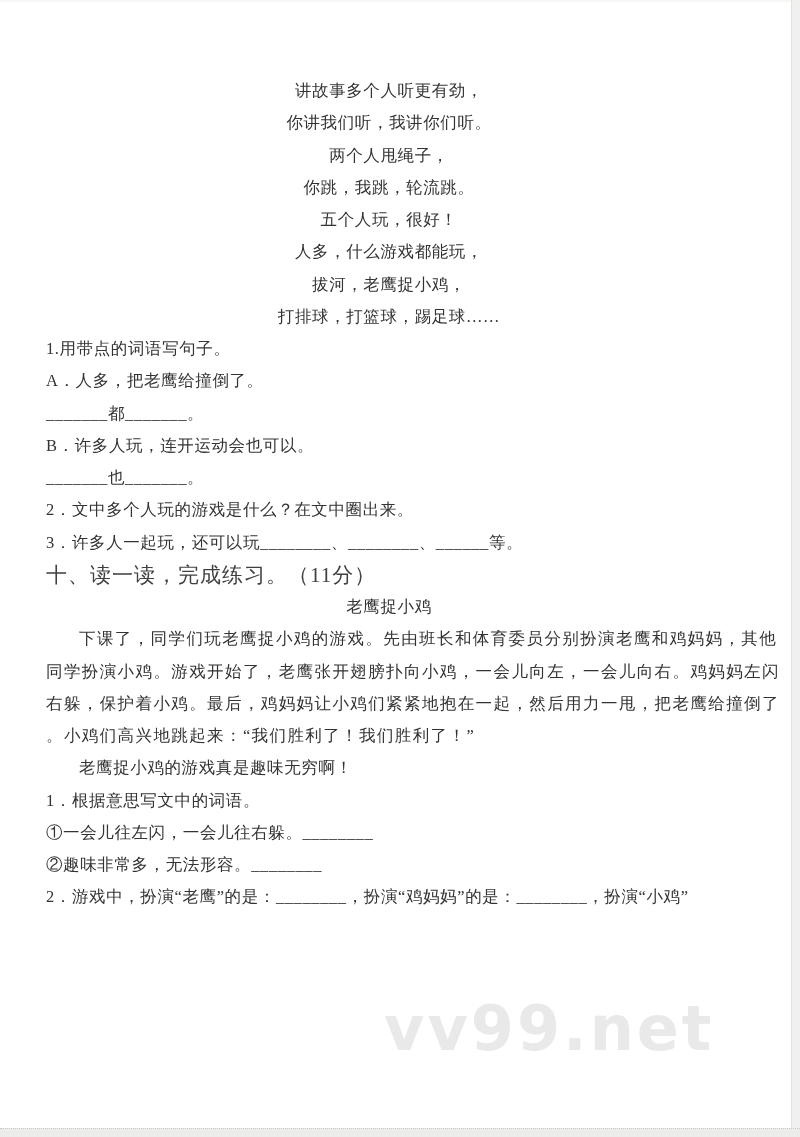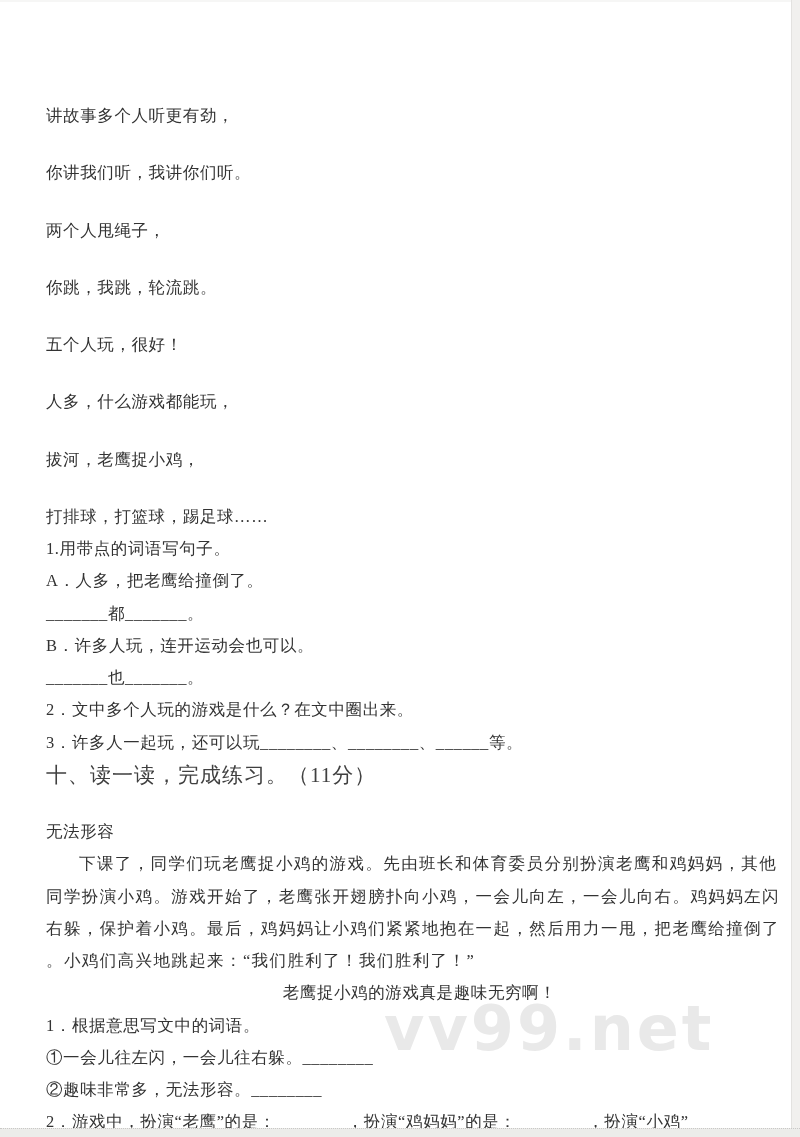--- a/index.html
+++ b/index.html
@@ -42,37 +42,35 @@
     line-height: 32.25px;
     font-size: 16.5px;
     letter-spacing: 0.6px;
     white-space: nowrap;
     color: #333333;
   }
   .center-block {
     margin-right: 28px; 
   }
   .center-block .line, .line.centered {
-    text-align: left;
-    margin-top: 25px;
+    text-align: center;
   }
   .section-header {
     font-size: 21px;
     letter-spacing: 1px;
     color: #404040;
   }
   .passage .line {
     letter-spacing: 1.4px;
   }
   .passage .line:first-child {
     text-indent: 2em;
   }
   .indent2 {
     text-indent: 2em;
-    text-align: center;
   }
   
   .edge-top {
     position: absolute;
     top: 0; left: 0;
     width: 800px; height: 2px;
     background: #f6f6f5;
     z-index: 2;
   }
   .edge-right {
@@ -118,21 +116,21 @@
         <div class="line">_______都_______。</div>
         <div class="line">B．许多人玩，连开运动会也可以。</div>
         <div class="line">_______也_______。</div>
         <div class="line">2．文中多个人玩的游戏是什么？在文中圈出来。</div>
         <div class="line">3．许多人一起玩，还可以玩________、________、______等。</div>
       </div>
 
     <div class="line section-header">十、读一读，完成练习。（11分）</div>
 
     <div class="center-block">
-      <div class="line">无法形容</div>
+      <div class="line">老鹰捉小鸡</div>
     </div>
 
     <div class="passage">
         <div class="line">下课了，同学们玩老鹰捉小鸡的游戏。先由班长和体育委员分别扮演老鹰和鸡妈妈，其他</div>
         <div class="line">同学扮演小鸡。游戏开始了，老鹰张开翅膀扑向小鸡，一会儿向左，一会儿向右。鸡妈妈左闪</div>
         <div class="line">右躲，保护着小鸡。最后，鸡妈妈让小鸡们紧紧地抱在一起，然后用力一甩，把老鹰给撞倒了</div>
         <div class="line">。小鸡们高兴地跳起来：“我们胜利了！我们胜利了！”</div>
       </div>
 
     <div class="line indent2">老鹰捉小鸡的游戏真是趣味无穷啊！</div>

